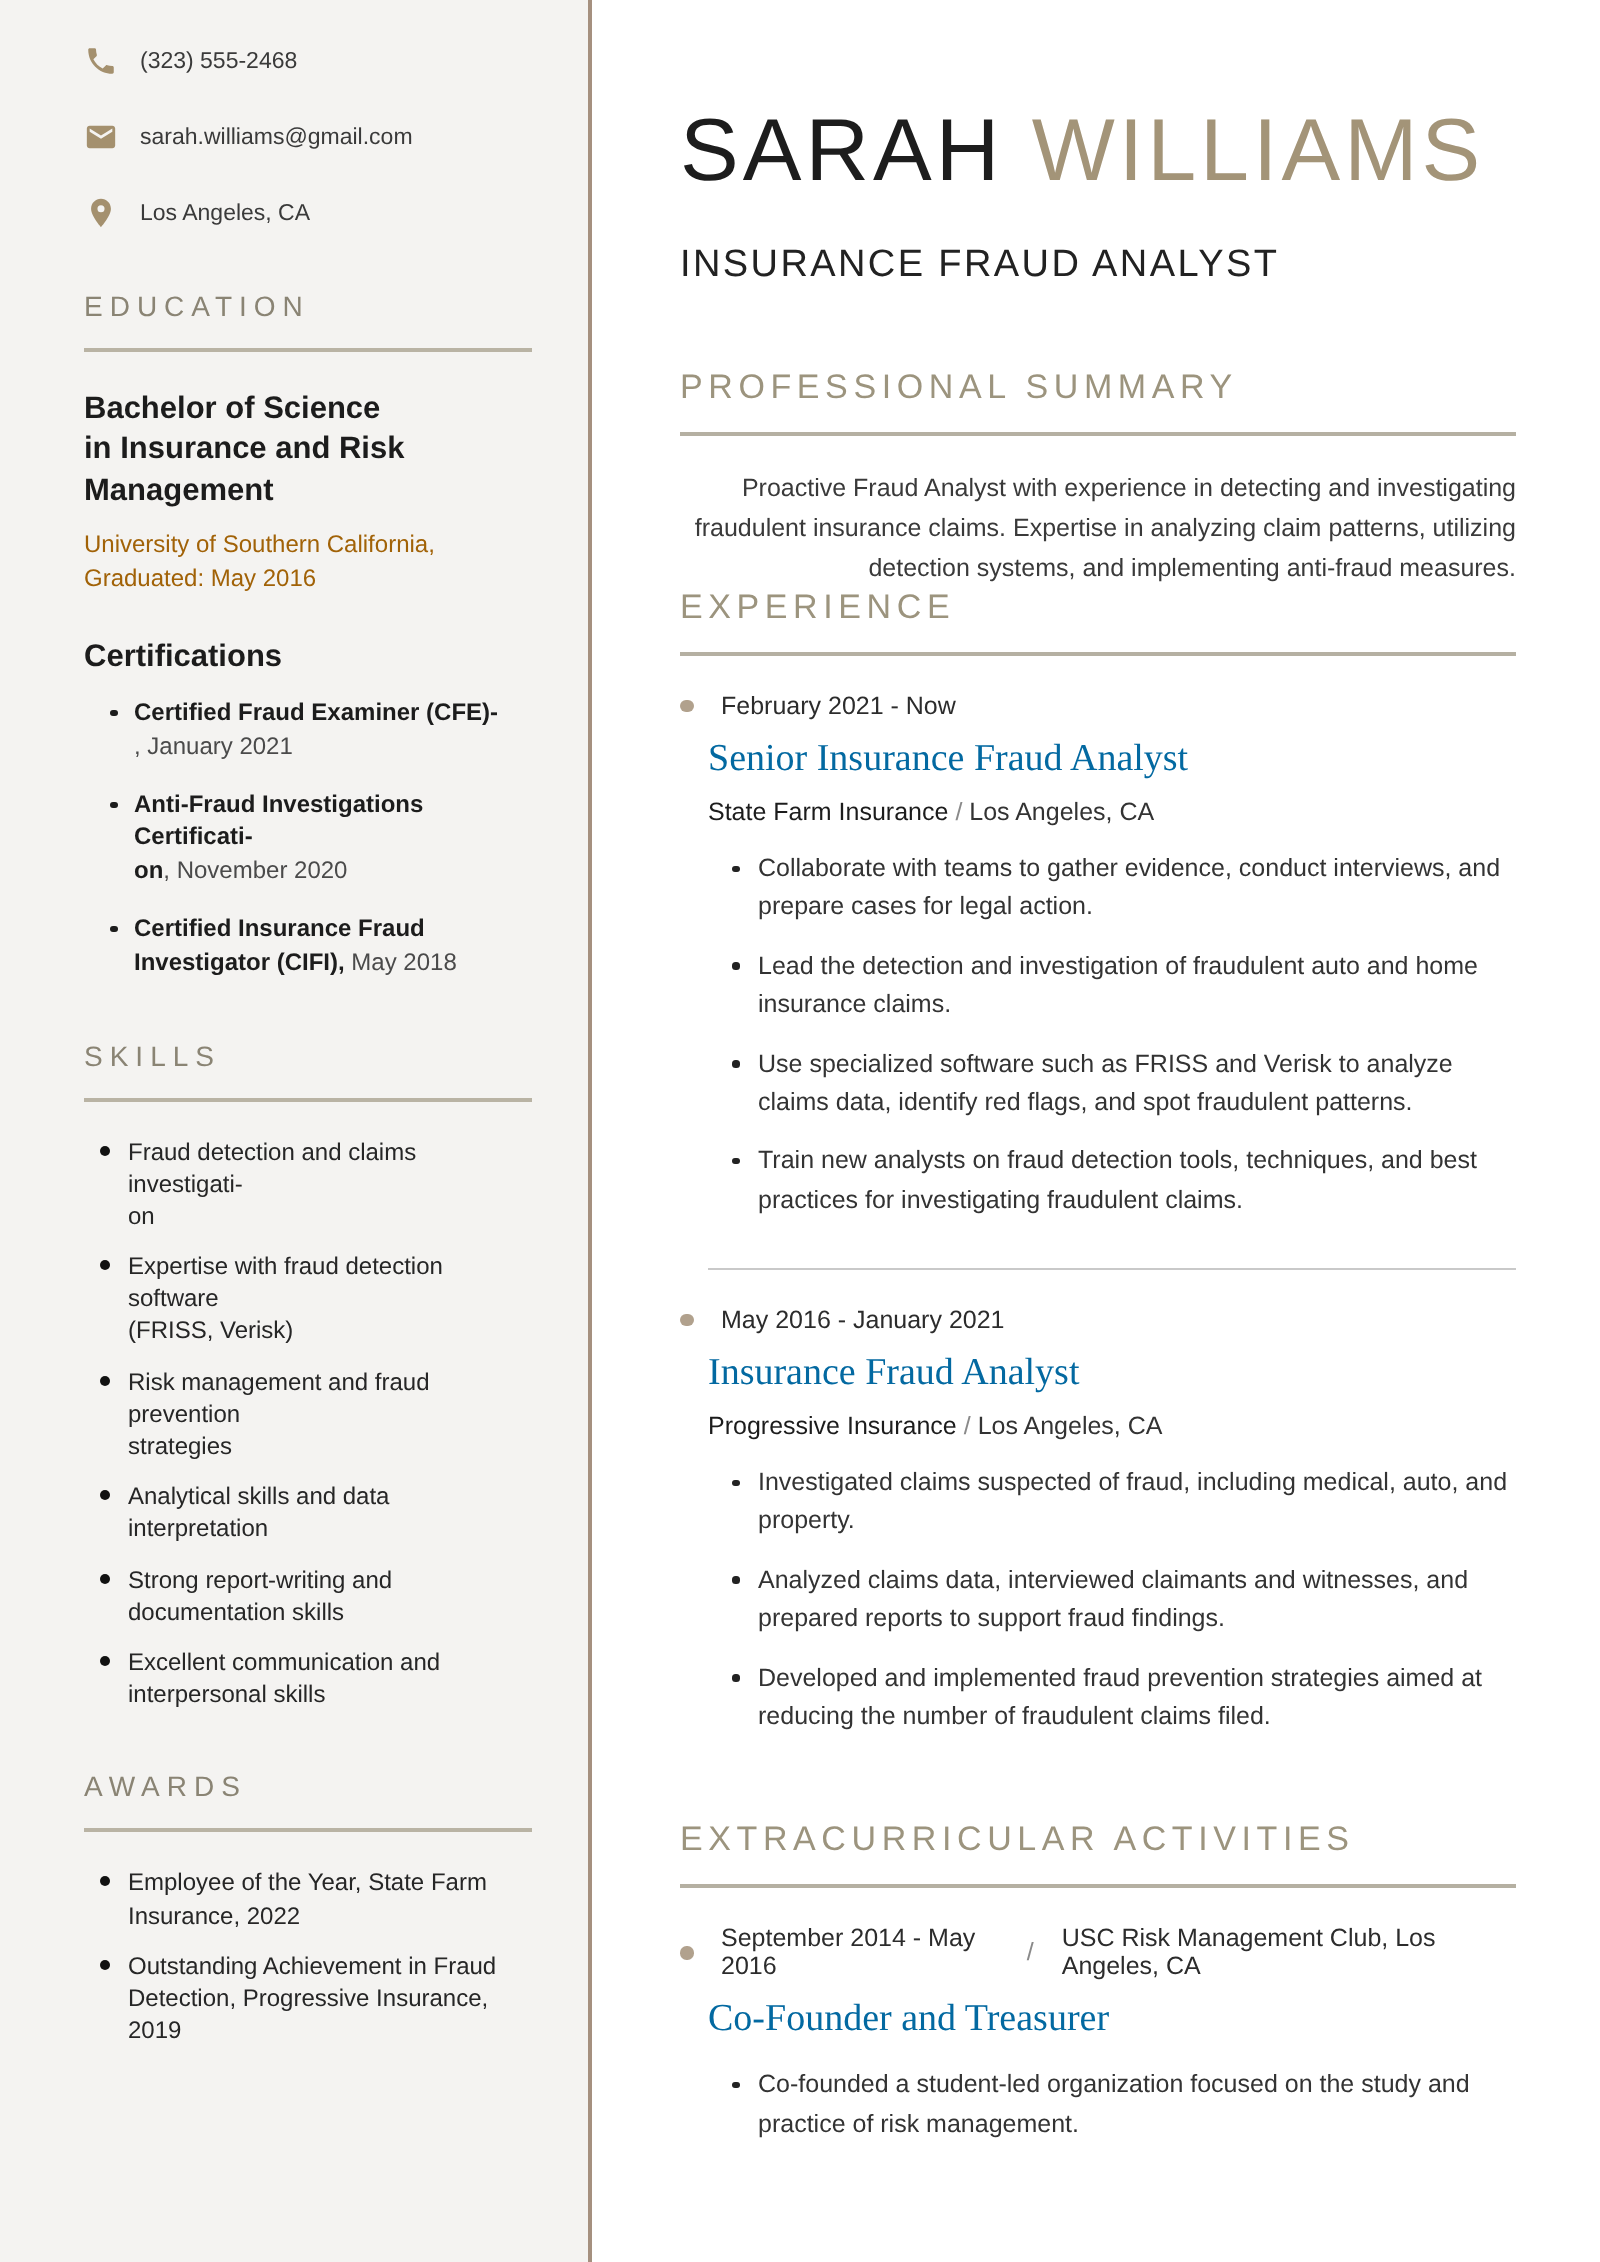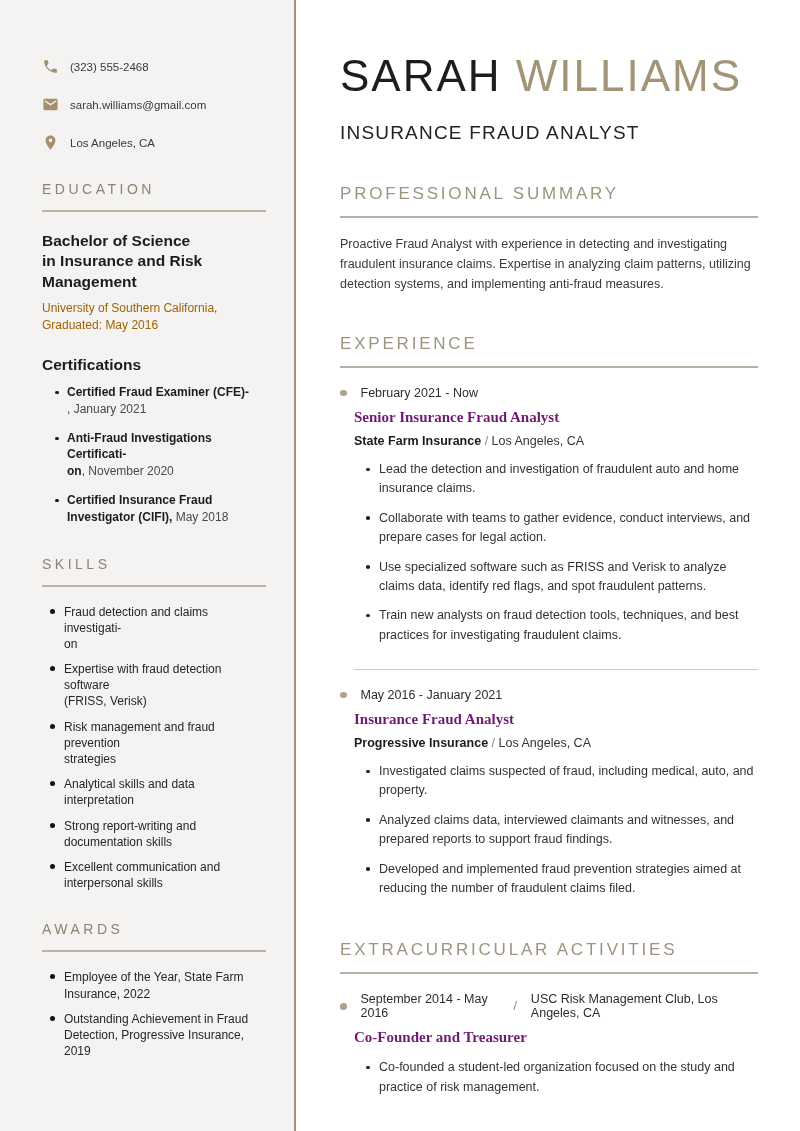--- a/index.html
+++ b/index.html
@@ -2,21 +2,21 @@
 <html><head>
 <meta charset="utf-8">
 <style>
   * { margin:0; padding:0; box-sizing:border-box; }
   html,body { background:#ffffff; }
   body { font-family:"Liberation Sans", sans-serif; color:#2e2e2e; }
   .page { width:800px; height:1131px; display:flex; background:#ffffff; overflow:hidden; }
 
   
   .sidebar { width:296px; flex:0 0 296px; background:#f4f3f1; border-right:2px solid #a5907f;
-             padding:58px 28px 30px 42px; }
+             padding:22px 28px 30px 42px; }
   .contact-row { display:flex; align-items:center; gap:11px; margin-bottom:21px;
                  font-size:11.5px; color:#3a3a3a; }
   .contact-row svg { flex:0 0 auto; }
 
   .side-heading { font-size:14px; font-weight:400; letter-spacing:3.5px; color:#8a8474;
                   padding-bottom:13px; border-bottom:2px solid #b9b3a4; margin-top:30px; }
   .edu-block { margin-top:19px; }
   .degree { font-size:15.5px; font-weight:700; color:#1c1c1c; line-height:1.32; white-space:pre-line; }
   .school { font-size:12px; color:#a16207; line-height:1.4; margin-top:8px; white-space:pre-line; }
   .certs-heading { font-size:15.5px; font-weight:700; color:#1c1c1c; margin-top:22px; }
@@ -36,31 +36,31 @@
 
   
   .main { flex:1; padding:54px 42px 48px 44px; }
   .name { font-size:44px; font-weight:400; letter-spacing:2px; color:#1d1d1d; line-height:1; }
   .name .last { color:#a39478; }
   .role { font-size:19px; letter-spacing:1.2px; color:#222; margin-top:24px; }
 
   .main-heading { font-size:17px; font-weight:400; letter-spacing:2.8px; color:#9c947e;
                   padding-bottom:12px; border-bottom:2px solid #b5b0a2; }
   .sec-summary { margin-top:40px; }
-  .summary-text { font-size:12.5px; color:#3a3a3a; line-height:1.6; margin-top:16px; }
-
-  .sec-experience { margin-top:40px; }
+  .summary-text { font-size:12.5px; color:#3a3a3a; line-height:1.6; margin-top:16px;text-align:right; }
+
+  .sec-experience { }
   .date-row { display:flex; align-items:center; gap:14px; margin-top:18px;
               font-size:12.5px; color:#2c2c2c; }
   .date-dot { width:6.5px; height:6.5px; border-radius:50%; background:#b1a18d; flex:0 0 auto; }
   .date-sep, .co-sep { color:#8a8a8a; }
-  .job-title { font-family:"Liberation Serif", serif; font-weight:700; font-size:15px;
-               color:#701a75; margin:9px 0 0 14px; }
+  .job-title { font-family:"Liberation Serif", serif; font-weight:400; font-size:19px;
+               color:#0369a1; margin:9px 0 0 14px; }
   .company-row { margin:8px 0 0 14px; font-size:12.5px; color:#333; }
-  .company { font-weight:700; color:#1c1c1c; }
+  .company { font-weight:400; color:#1c1c1c; }
   .bullets { list-style:none; margin:12px 0 0 26px; }
   .bullets li { position:relative; padding-left:13px; margin-bottom:10px; font-size:12.5px;
                 line-height:1.55; color:#333; }
   .bullets li::before { content:""; position:absolute; left:0; top:7.5px; width:3.5px; height:3.5px;
                 border-radius:50%; background:#222; }
   .job-divider { border:none; border-top:1px solid #c9c9c9; margin:24px 0 6px 14px; }
 
   .sec-extra { margin-top:42px; }
 </style>
 </head>
@@ -158,22 +158,22 @@
           <span class="date-dot"></span>
           <span>February 2021 - Now</span>
         </div>
         <h3 class="job-title">Senior Insurance Fraud Analyst</h3>
         <div class="company-row">
           <span class="company">State Farm Insurance</span>
           <span class="co-sep">/</span>
           <span>Los Angeles, CA</span>
         </div>
         <ul class="bullets">
+          <li>Collaborate with teams to gather evidence, conduct interviews, and prepare cases for legal action.</li>
           <li>Lead the detection and investigation of fraudulent auto and home insurance claims.</li>
-          <li>Collaborate with teams to gather evidence, conduct interviews, and prepare cases for legal action.</li>
           <li>Use specialized software such as FRISS and Verisk to analyze claims data, identify red flags, and spot fraudulent patterns.</li>
           <li>Train new analysts on fraud detection tools, techniques, and best practices for investigating fraudulent claims.</li>
         </ul>
       </article>
 
       <hr class="job-divider">
 
       <article>
         <div class="date-row">
           <span class="date-dot"></span>

